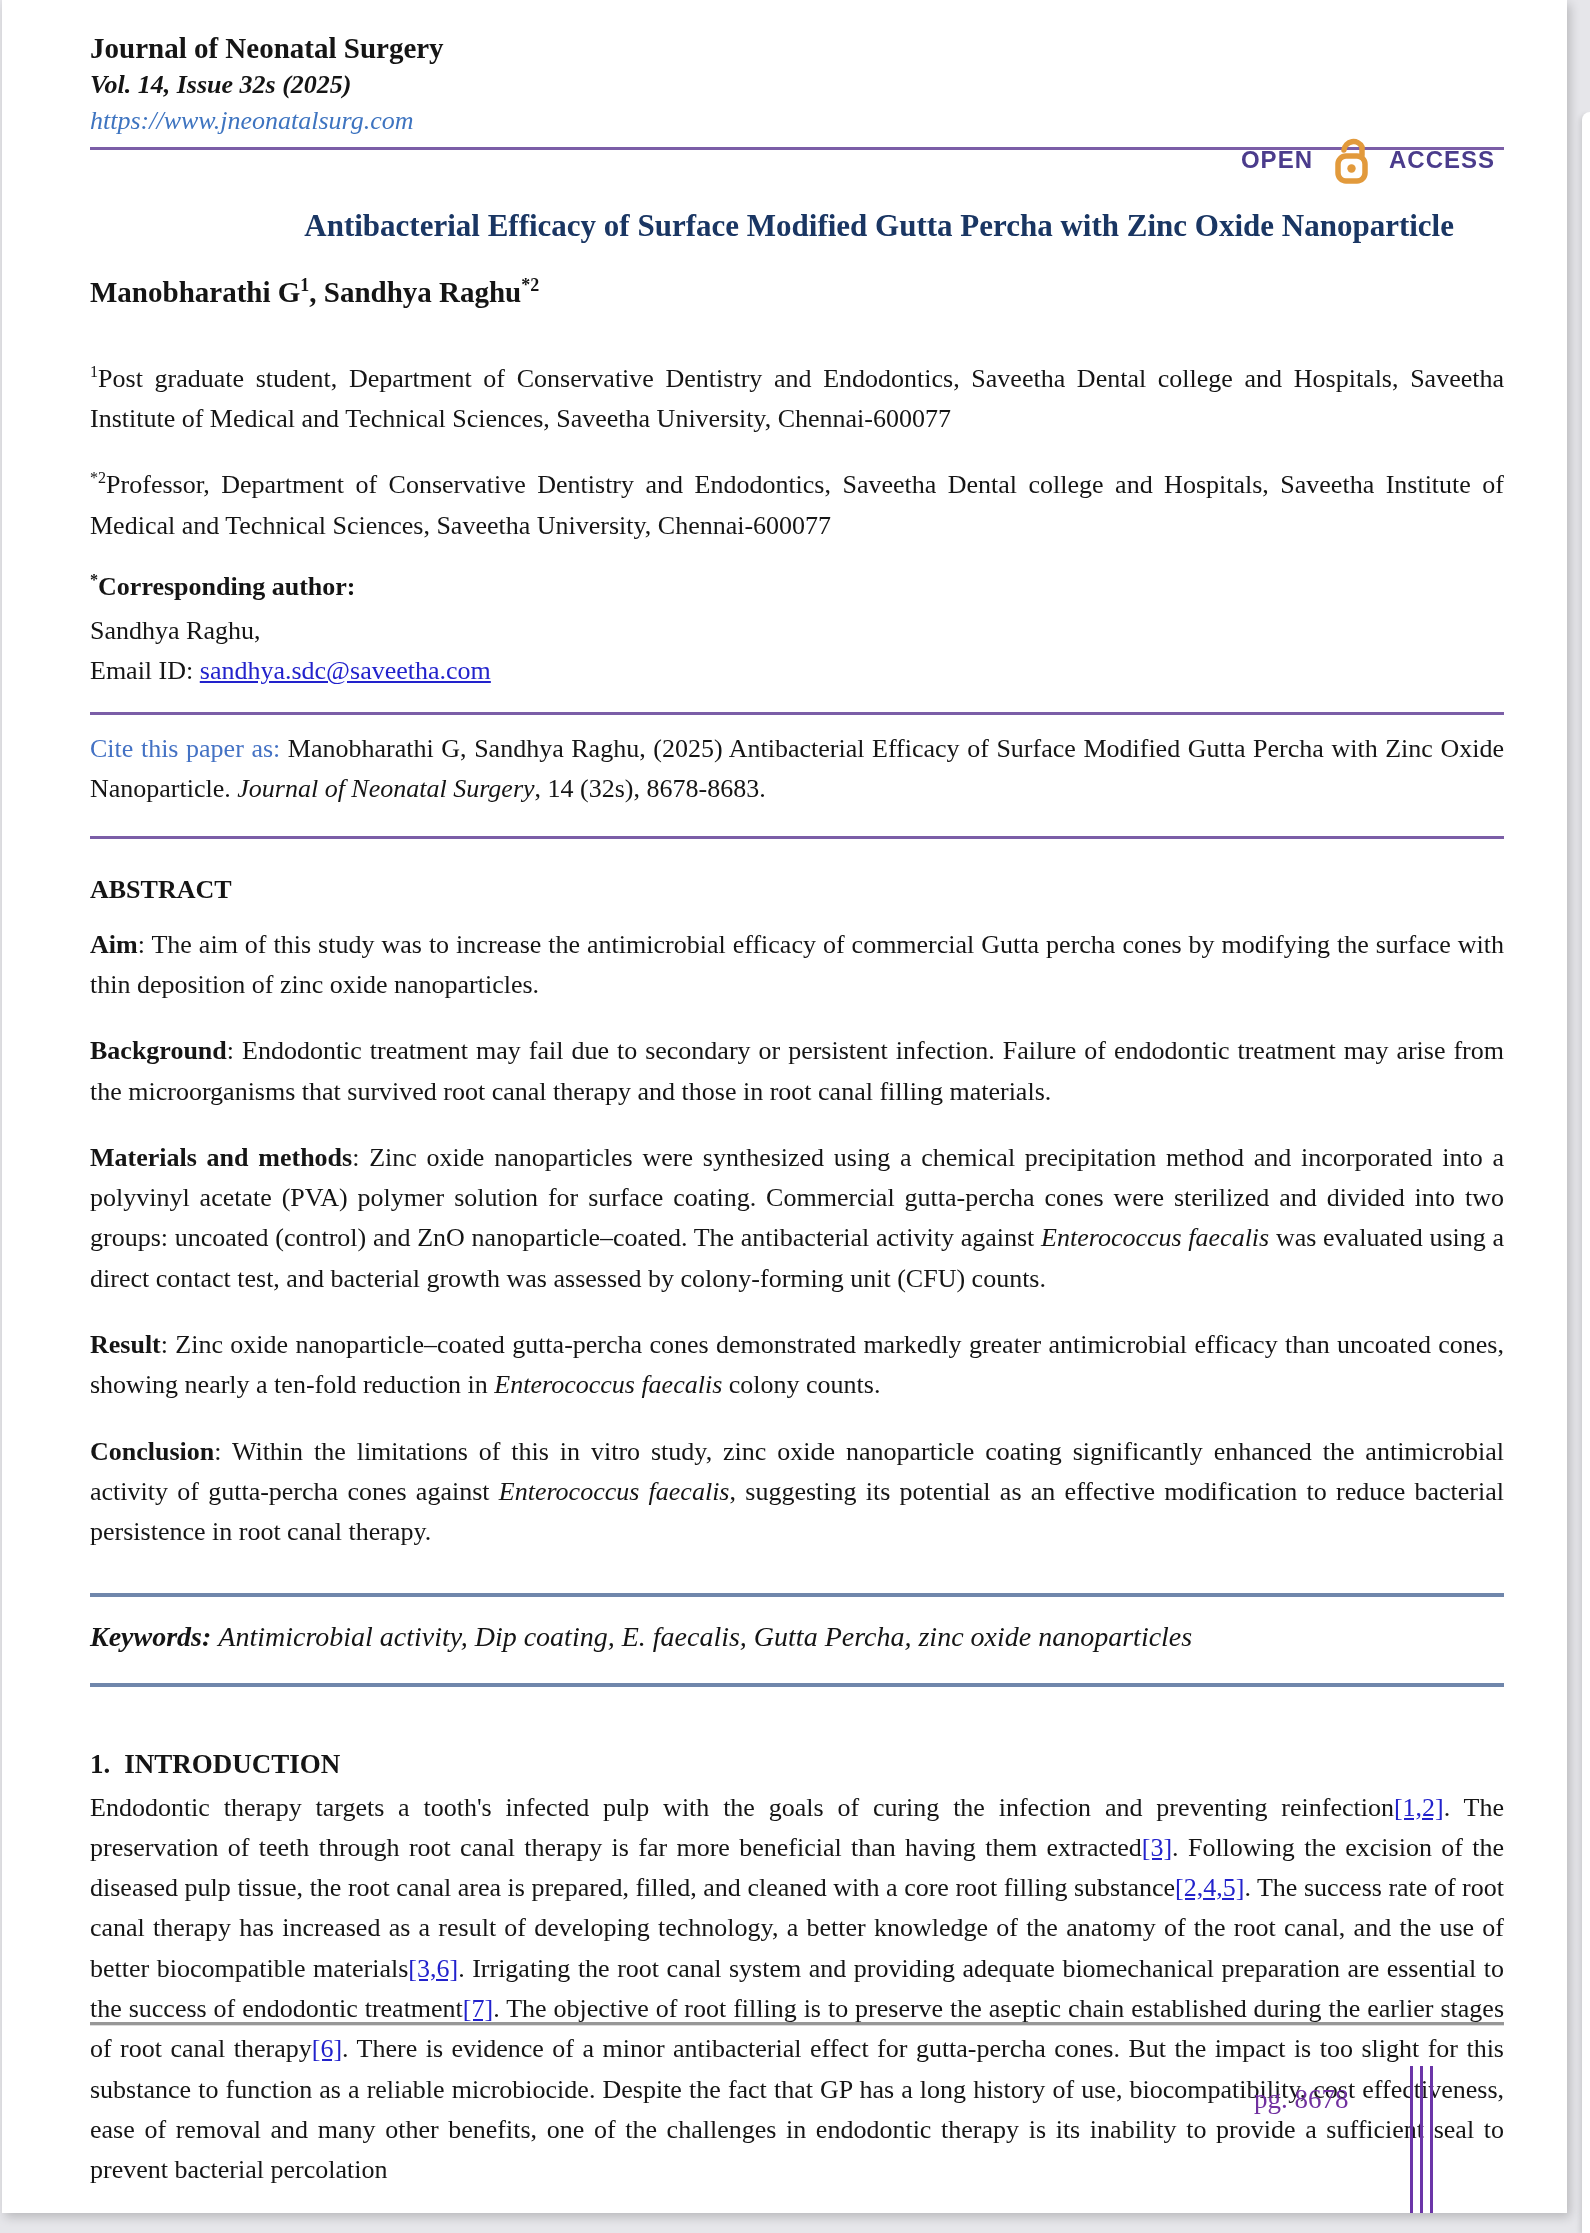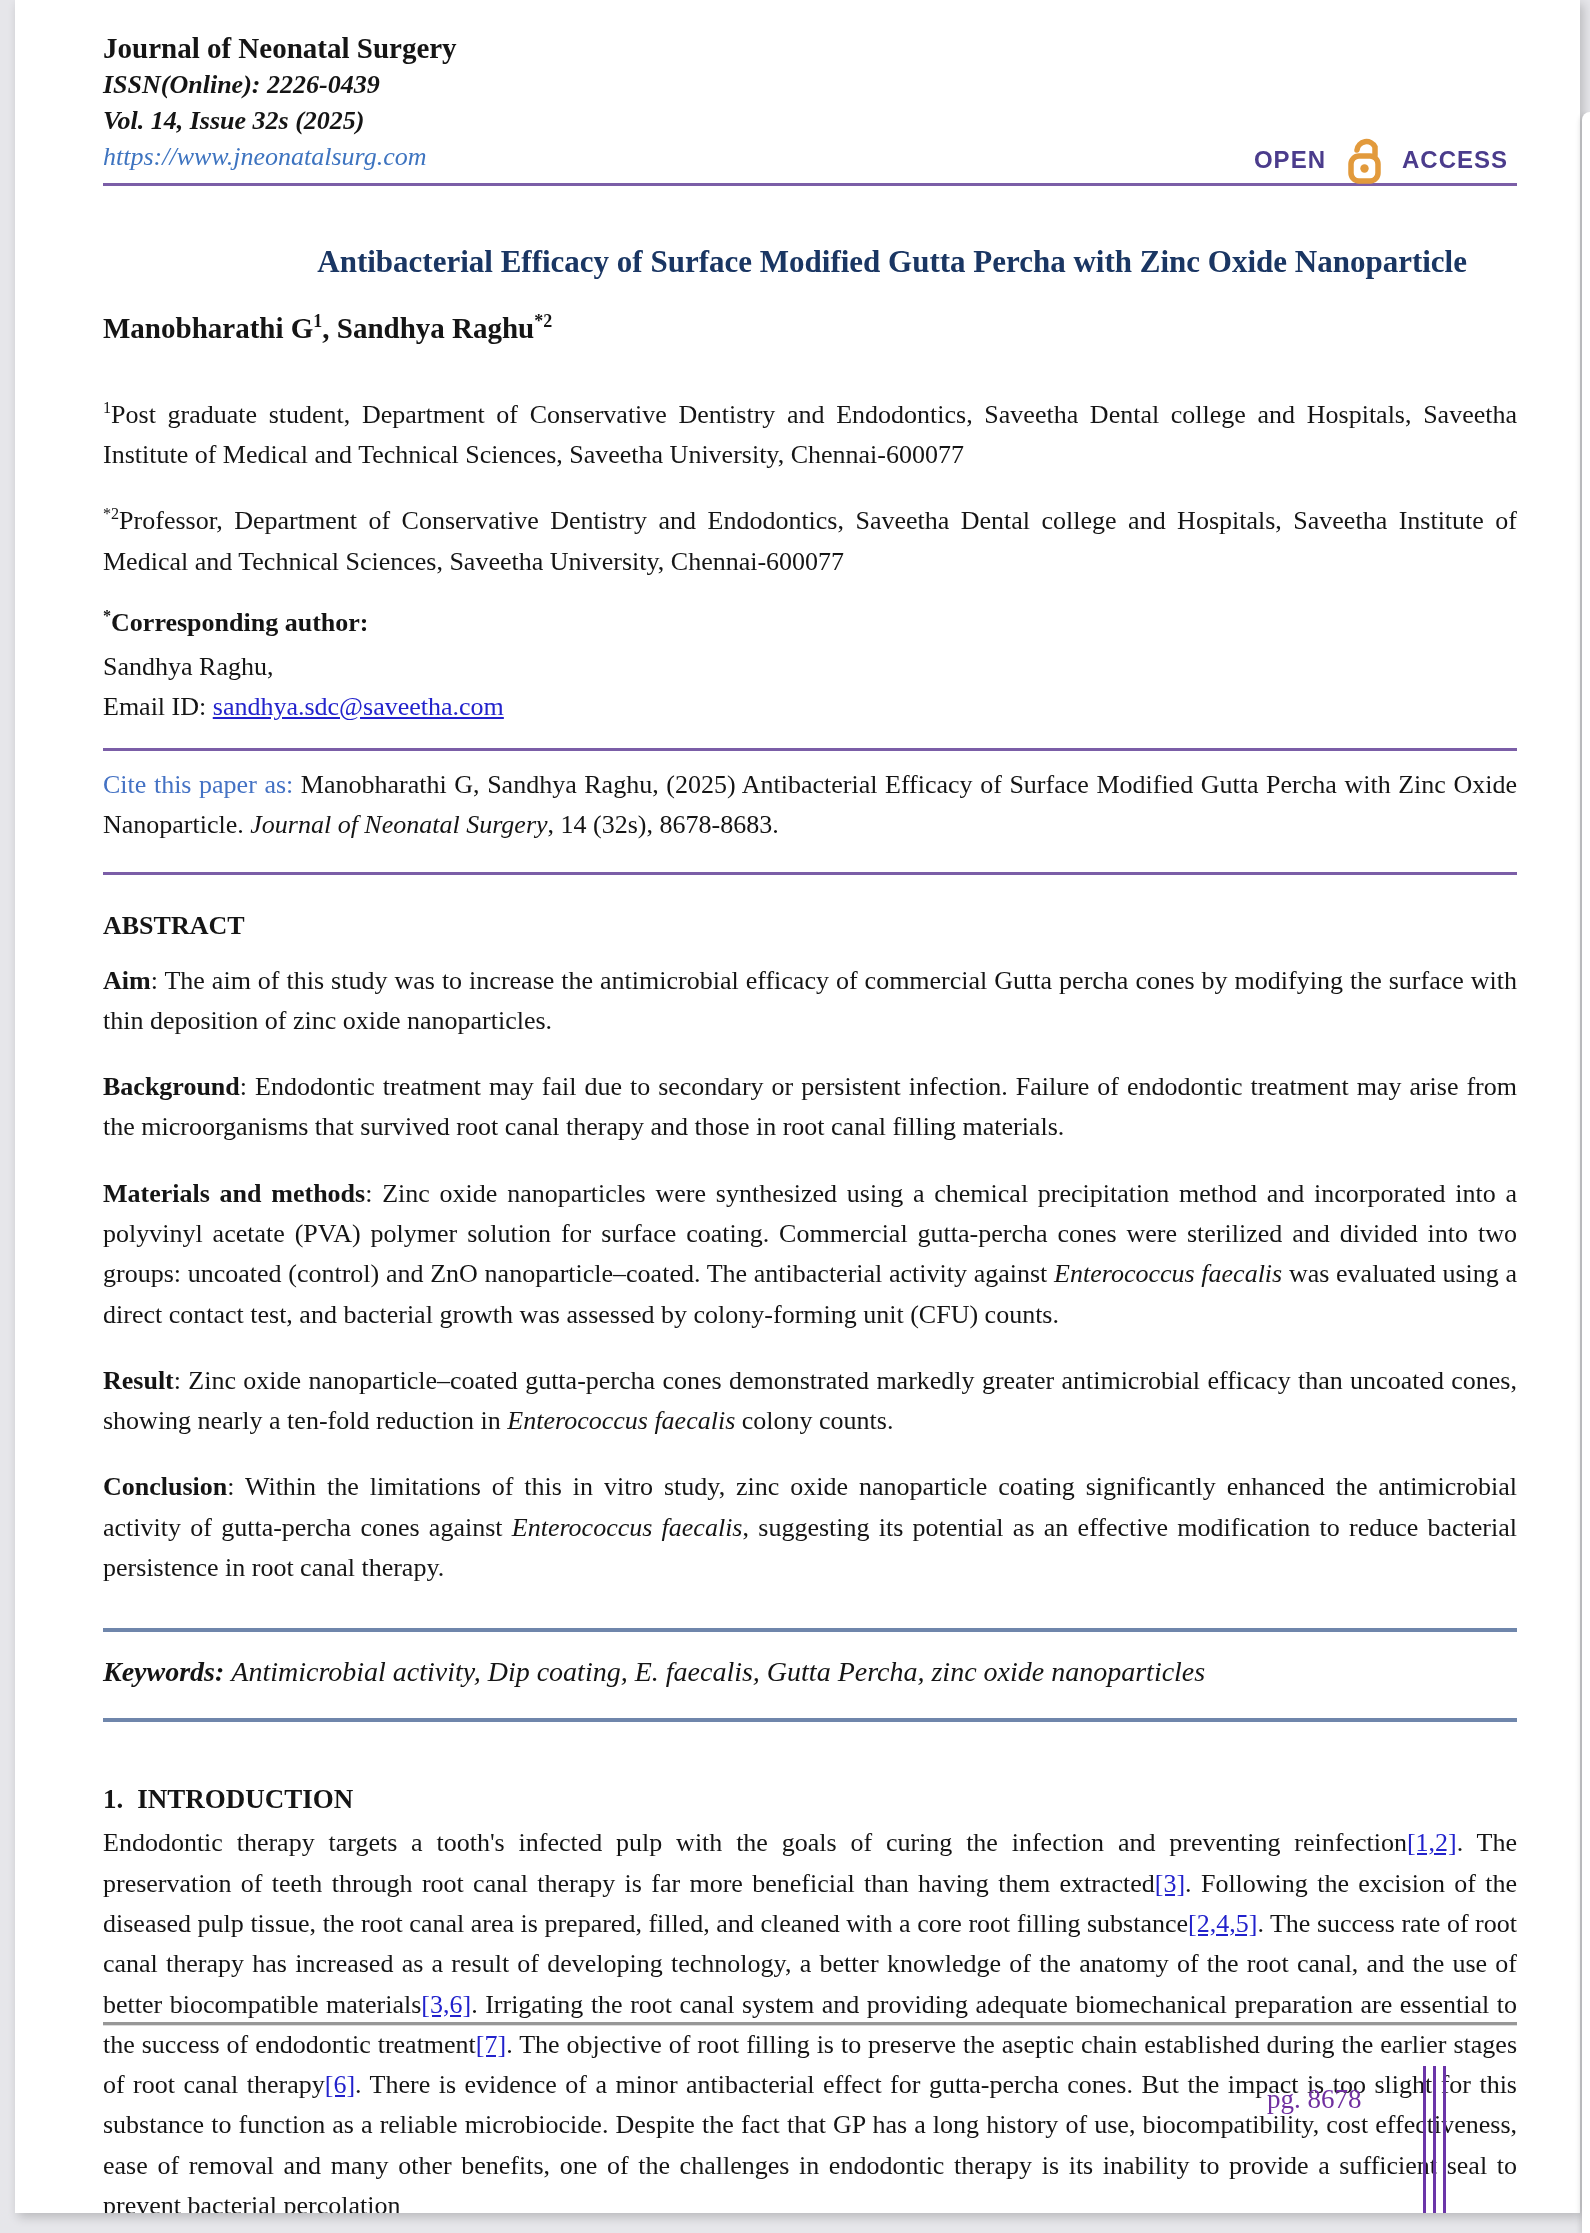--- a/index.html
+++ b/index.html
@@ -18,21 +18,21 @@
   html,body{margin:0;padding:0;}
   body{
     width:1590px;height:2233px;
     background:#e6e6ea;
     font-family:"Liberation Serif", serif;
     color:var(--text);
     position:relative;
     -webkit-font-smoothing:antialiased;
   }
   .page{
-    position:absolute;left:15px;top:0;
+    position:absolute;left:2px;top:0;
     width:1565px;height:2213px;
     background:#ffffff;
     box-shadow:3px 4px 10px rgba(0,0,0,.20);
     overflow:hidden;
   }
   .sliver{
     position:absolute;left:1582px;top:112px;width:8px;height:2121px;
     background:#ffffff;border-radius:10px 0 0 0;
     box-shadow:-2px 2px 5px rgba(0,0,0,.12);
   }
@@ -89,21 +89,20 @@
   .lock-icon{flex:0 0 auto;}
 </style>
 </head>
 <body>
 
 <div class="page">
   <div class="content">
 
     <div>
       <div class="h-journal">Journal of Neonatal Surgery</div>
-      <div class="h-issn">ISSN(Online): 2226-0439</div>
       <div class="h-vol">Vol. 14, Issue 32s (2025)</div>
       <a class="h-url">https://www.jneonatalsurg.com</a>
     </div>
     <div class="rule-purple mt-hdr"></div>
 
     <div class="title">Antibacterial Efficacy of Surface Modified Gutta Percha with Zinc Oxide Nanoparticle</div>
     <div class="authors"><span class="b">Manobharathi G</span><sup class="b">1</sup><span class="b">, Sandhya Raghu</span><sup class="b">*2</sup></div>
 
     <p class="para affil"><sup>1</sup><span>Post graduate student, Department of Conservative Dentistry and Endodontics, Saveetha Dental college and Hospitals, Saveetha Institute of Medical and Technical Sciences, Saveetha University, Chennai-600077</span></p>
     <p class="para affil"><sup>*2</sup><span>Professor, Department of Conservative Dentistry and Endodontics, Saveetha Dental college and Hospitals, Saveetha Institute of Medical and Technical Sciences, Saveetha University, Chennai-600077</span></p>

